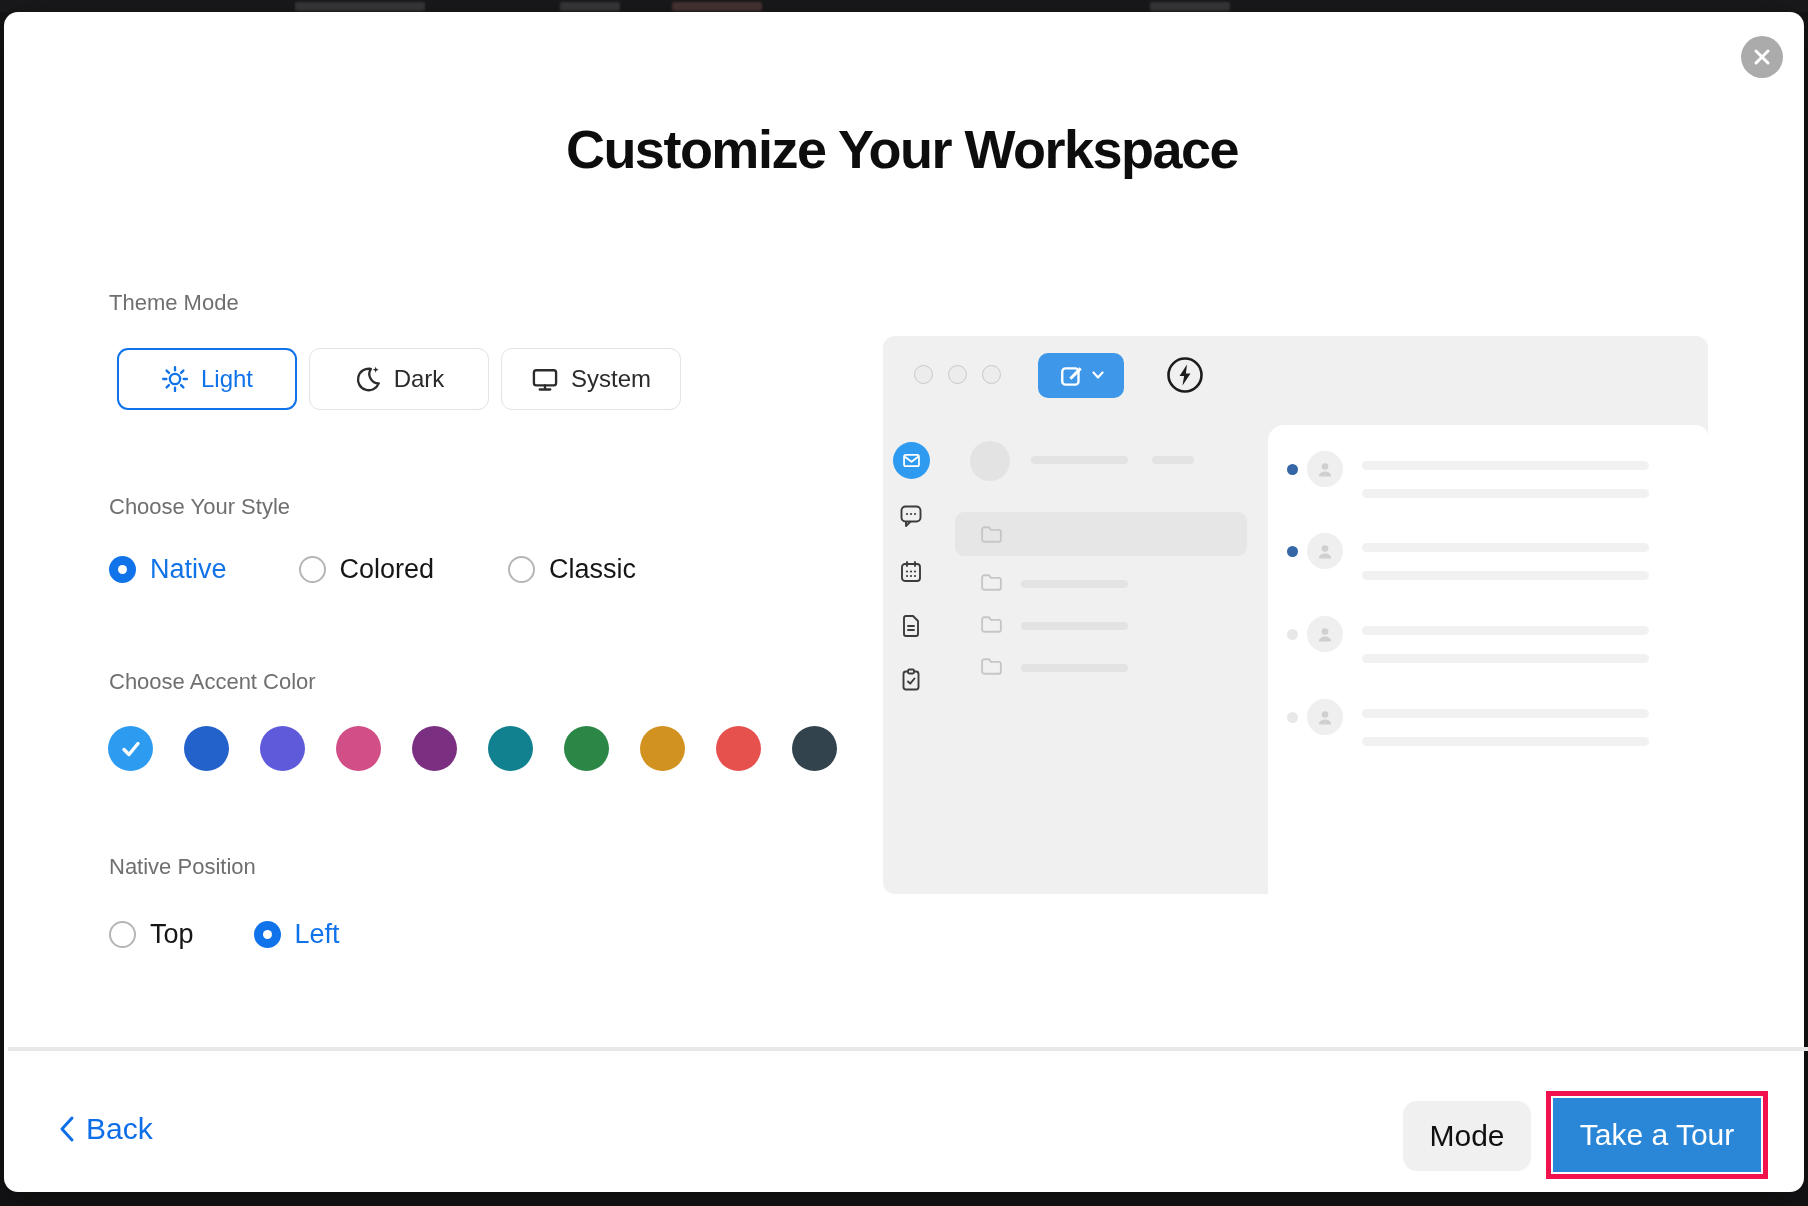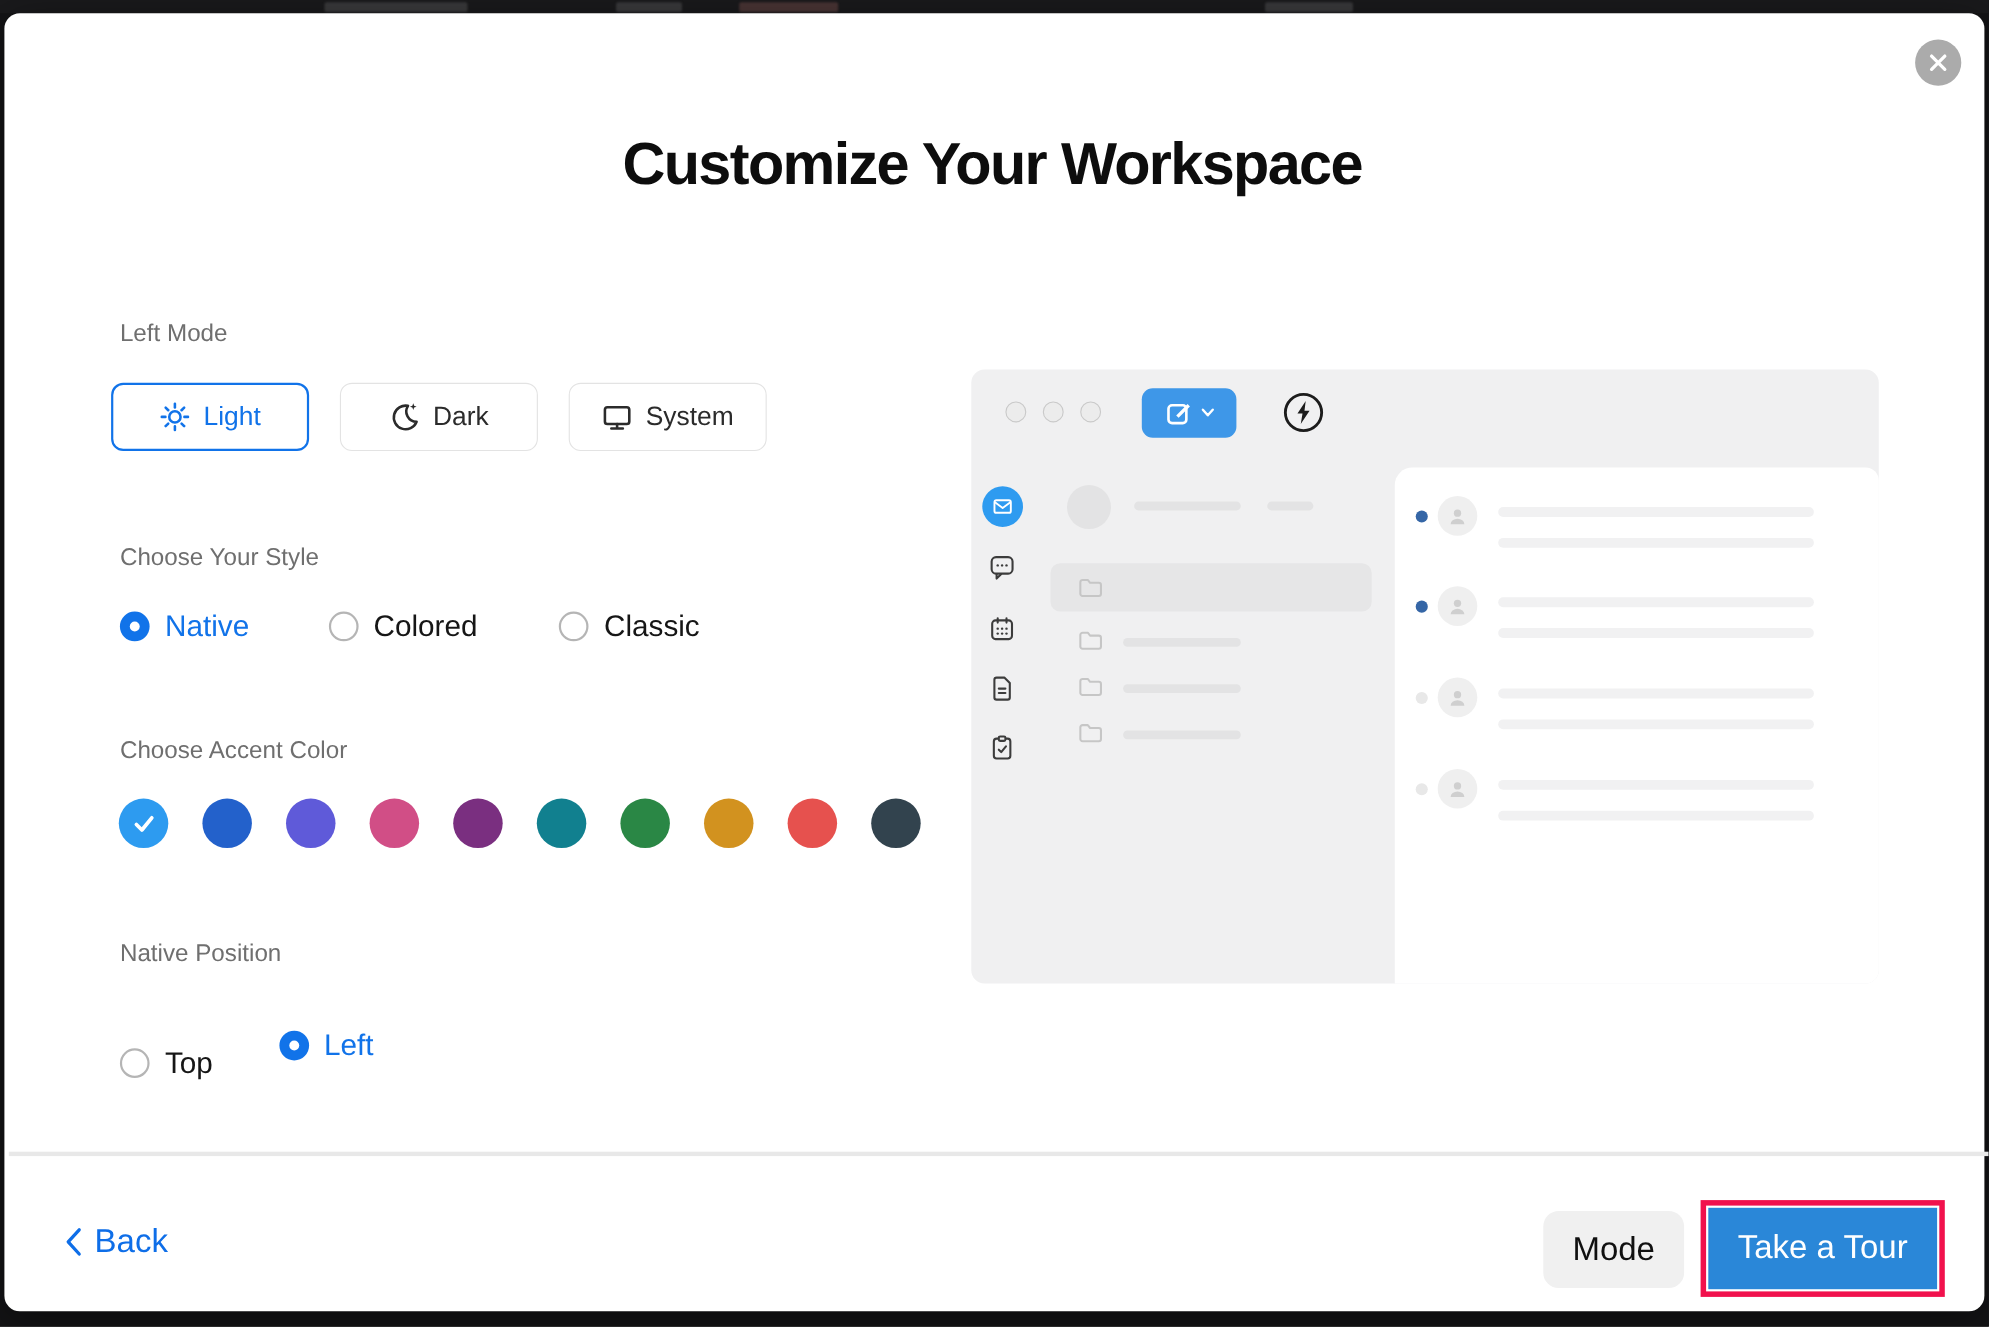--- a/index.html
+++ b/index.html
@@ -11,21 +11,21 @@
 
   .modal{position:absolute;left:4px;top:12px;width:1800px;height:1180px;background:#ffffff;border-radius:14px;box-shadow:0 8px 40px rgba(0,0,0,.45);}
 
   .close-btn{position:absolute;left:1737px;top:24px;width:42px;height:42px;border-radius:50%;background:#ababab;display:flex;align-items:center;justify-content:center;cursor:pointer;}
 
   .title{position:absolute;left:0;top:106px;width:1796px;text-align:center;font-size:54px;font-weight:700;letter-spacing:-1.5px;color:#0d0d0d;}
 
   .section-label{position:absolute;font-size:22px;color:#6f6f6f;}
 
   
-  .theme-row{position:absolute;left:97px;top:336px;display:flex;gap:28px;}
+  .theme-row{position:absolute;left:113px;top:336px;display:flex;gap:12px;}
   .theme-btn{height:62px;border-radius:11px;background:#fff;display:flex;align-items:center;justify-content:center;gap:12px;font-size:24px;color:#2b2b2b;border:1px solid #e3e3e3;box-sizing:border-box;cursor:pointer;}
   .theme-btn{width:180px;}
   .theme-btn.selected{border:2px solid #1173e9;color:#1173e9;}
 
   
   .radio-row{position:absolute;display:flex;align-items:center;}
   .radio-option{display:flex;align-items:center;cursor:pointer;}
   .radio-dot{width:27px;height:27px;border-radius:50%;box-sizing:border-box;border:2px solid #b5b5b5;background:#fff;position:relative;flex:0 0 auto;}
   .radio-option.selected .radio-dot{border:none;background:#1173e9;}
   .radio-option.selected .radio-dot::after{content:"";position:absolute;left:50%;top:50%;width:9px;height:9px;margin:-4.5px 0 0 -4.5px;border-radius:50%;background:#fff;}
@@ -79,21 +79,21 @@
   <div class="modal">
 
     <div class="close-btn">
       <svg width="20" height="20" viewBox="0 0 20 20">
         <path d="M4 4 L16 16 M16 4 L4 16" stroke="#ffffff" stroke-width="3" stroke-linecap="round" fill="none"></path>
       </svg>
     </div>
 
     <div class="title">Customize Your Workspace</div>
 
-    <div class="section-label" style="left:105px;top:278px;">Left Mode</div>
+    <div class="section-label" style="left:105px;top:278px;">Theme Mode</div>
     <div class="theme-row">
       <div class="theme-btn selected">
         <svg width="28" height="28" viewBox="0 0 24 24">
           <circle cx="12" cy="12" r="4.4" fill="none" stroke="currentColor" stroke-width="2"></circle>
           <g stroke="currentColor" stroke-width="2" stroke-linecap="round">
             <path d="M12 1.8 V4.6"></path>
               <path d="M12 19.4 V22.2"></path>
               <path d="M1.8 12 H4.6"></path>
               <path d="M19.4 12 H22.2"></path>
             <path d="M4.8 4.8 L6.8 6.8"></path>
@@ -149,21 +149,21 @@
         <div class="swatch" style="background: rgb(122, 47, 128);"></div>
         <div class="swatch" style="background: rgb(17, 128, 143);"></div>
         <div class="swatch" style="background: rgb(42, 135, 69);"></div>
         <div class="swatch" style="background: rgb(210, 146, 31);"></div>
         <div class="swatch" style="background: rgb(230, 81, 78);"></div>
         <div class="swatch" style="background: rgb(50, 67, 78);"></div>
       </div>
 
     <div class="section-label" style="left:105px;top:842px;">Native Position</div>
     <div class="radio-row" style="left:105px;top:907px;">
-      <div class="radio-option" style="margin-right:60px;margin-top:32px;">
+      <div class="radio-option" style="margin-right:60px;">
         <span class="radio-dot"></span>
         <span class="radio-label">Top</span>
       </div>
       <div class="radio-option selected">
         <span class="radio-dot"></span>
         <span class="radio-label">Left</span>
       </div>
     </div>
 
     <div class="preview"></div>

